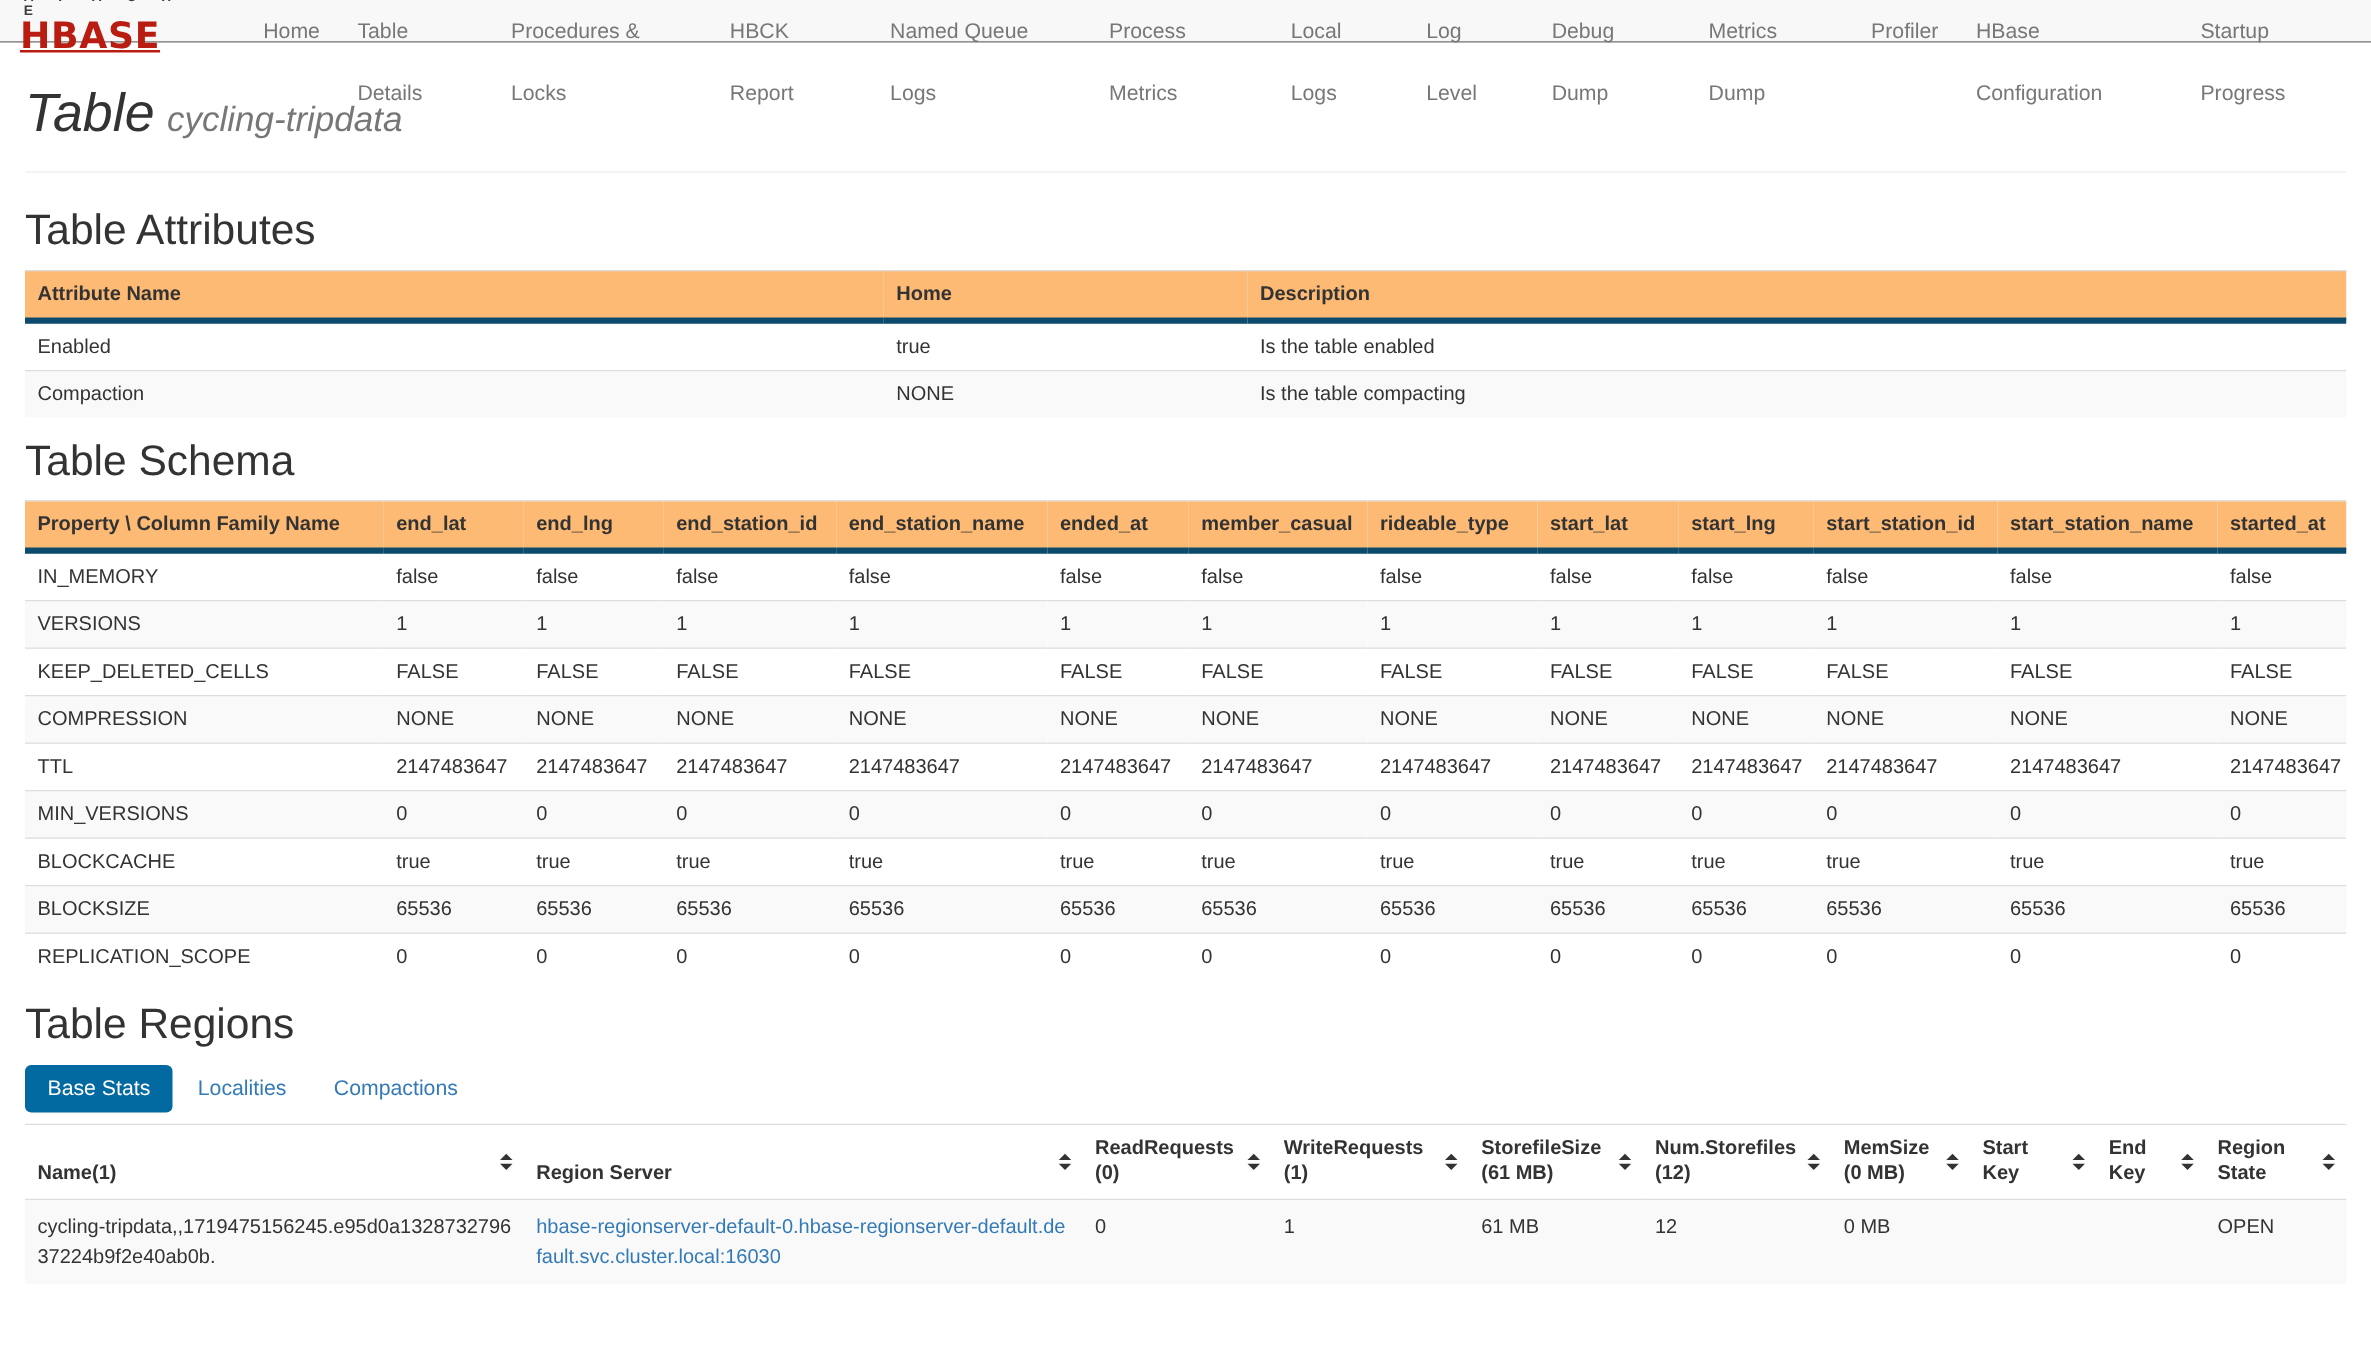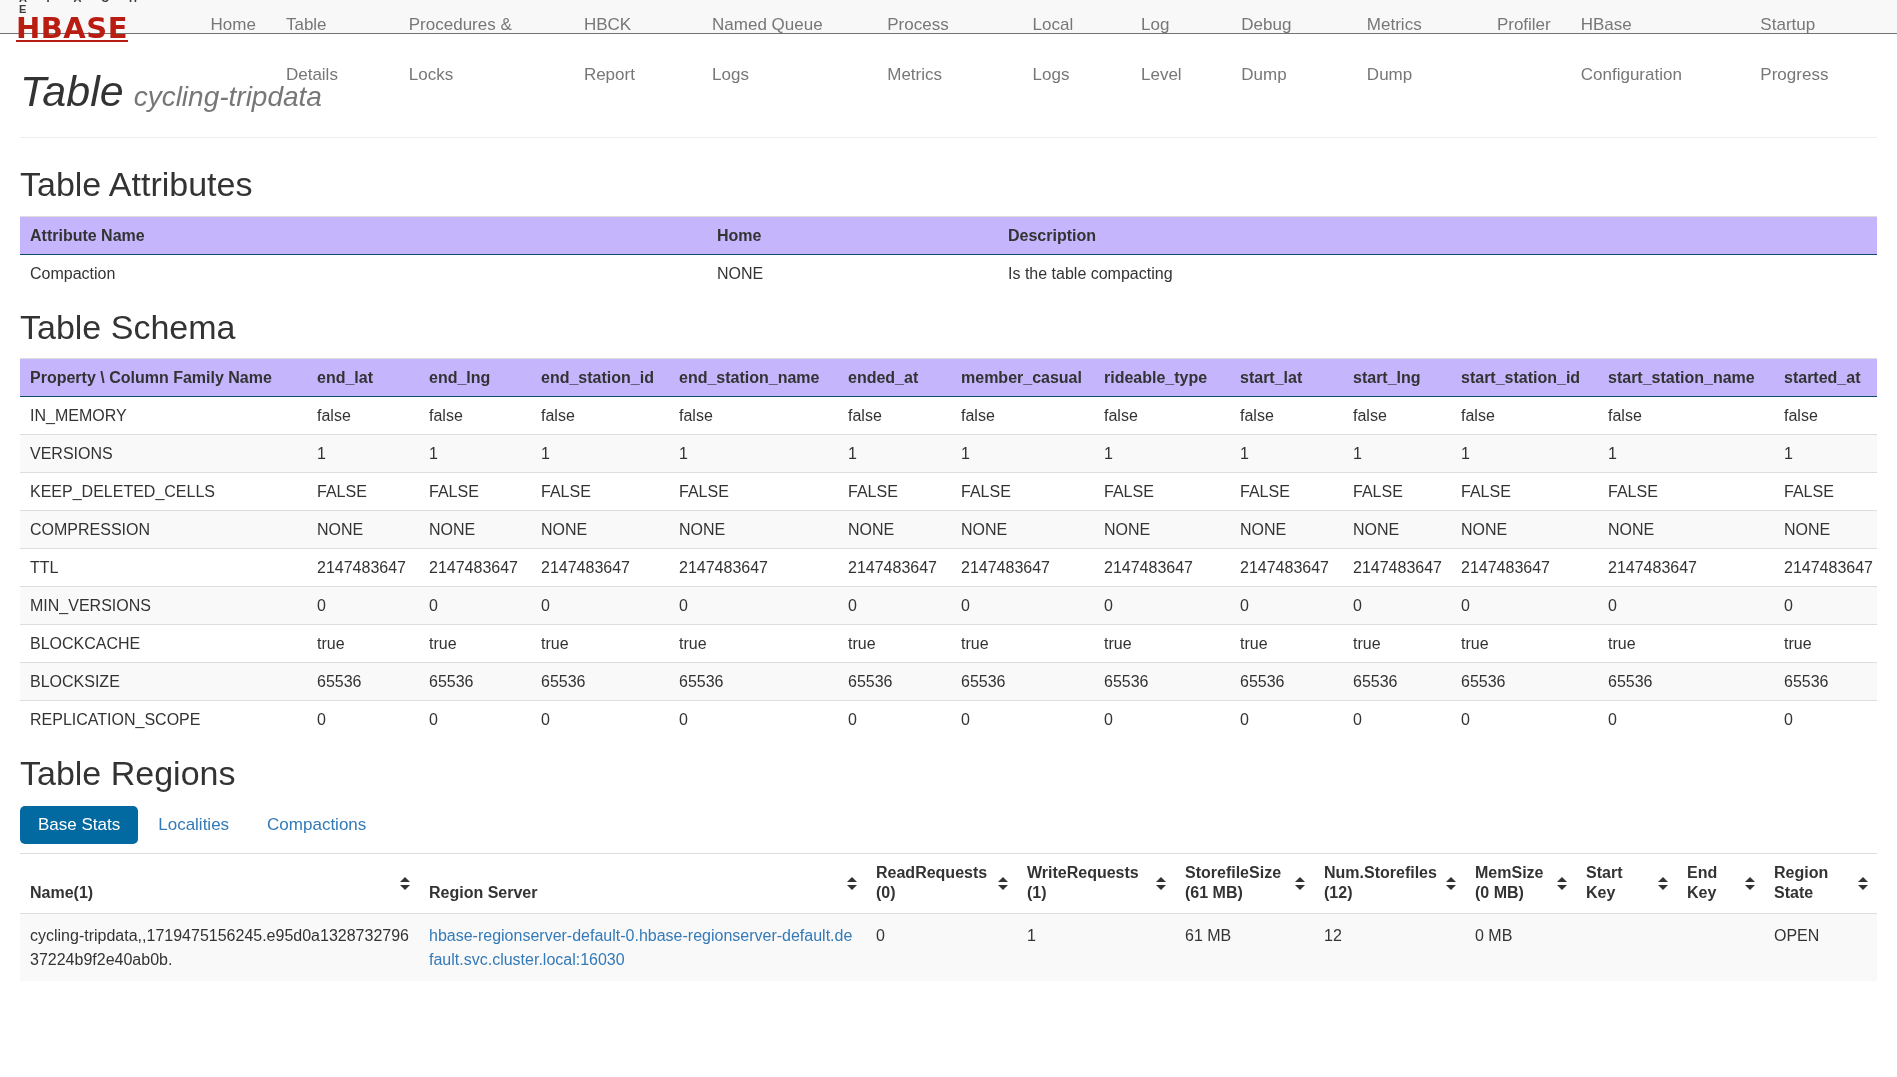--- a/index.html
+++ b/index.html
@@ -48,21 +48,21 @@
   h2.section-heading { font-size: 34px; font-weight: 400; color: #333; margin: 17px 0 12px 0; line-height: 1.1; }
 
   
   table.tbl { width: 100%; border-collapse: collapse; table-layout: fixed; }
   table.tbl th, table.tbl td {
     text-align: left; vertical-align: top;
     padding: 9px 10px; line-height: 19px; font-size: 16px;
     border-top: 1px solid #ddd;
   }
   table.tbl thead th { font-weight: bold; }
-  table.gray-head thead th { background: #c4b5fd; border-bottom: 1px solid #0c4a6e; }
+  table.gray-head thead th { background: #fdba74; border-bottom: 5px solid #0c4a6e; }
   table.stripe-even tbody tr:nth-child(even) { background: #f9f9f9; }
   table.stripe-odd  tbody tr:nth-child(odd)  { background: #f9f9f9; }
 
   
   table.regions-tbl th, table.regions-tbl td { line-height: 1.45; }
   table.regions-tbl thead th {
     position: relative; vertical-align: bottom;
     padding: 9px 26px 10px 10px; border-bottom: 1px solid #ddd; cursor: pointer;
     line-height: 20px;
   }
@@ -131,20 +131,25 @@
       </colgroup>
     <thead>
         <tr>
           <th>Attribute Name</th>
           <th>Home</th>
           <th>Description</th>
         </tr>
       </thead>
     <tbody>
         <tr>
+          <td>Enabled</td>
+          <td>true</td>
+          <td>Is the table enabled</td>
+        </tr>
+        <tr>
           <td>Compaction</td>
           <td>NONE</td>
           <td>Is the table compacting</td>
         </tr>
       </tbody>
   </table>
 
   <h2 class="section-heading">Table Schema</h2>
   <table class="tbl gray-head stripe-even">
     <colgroup>

